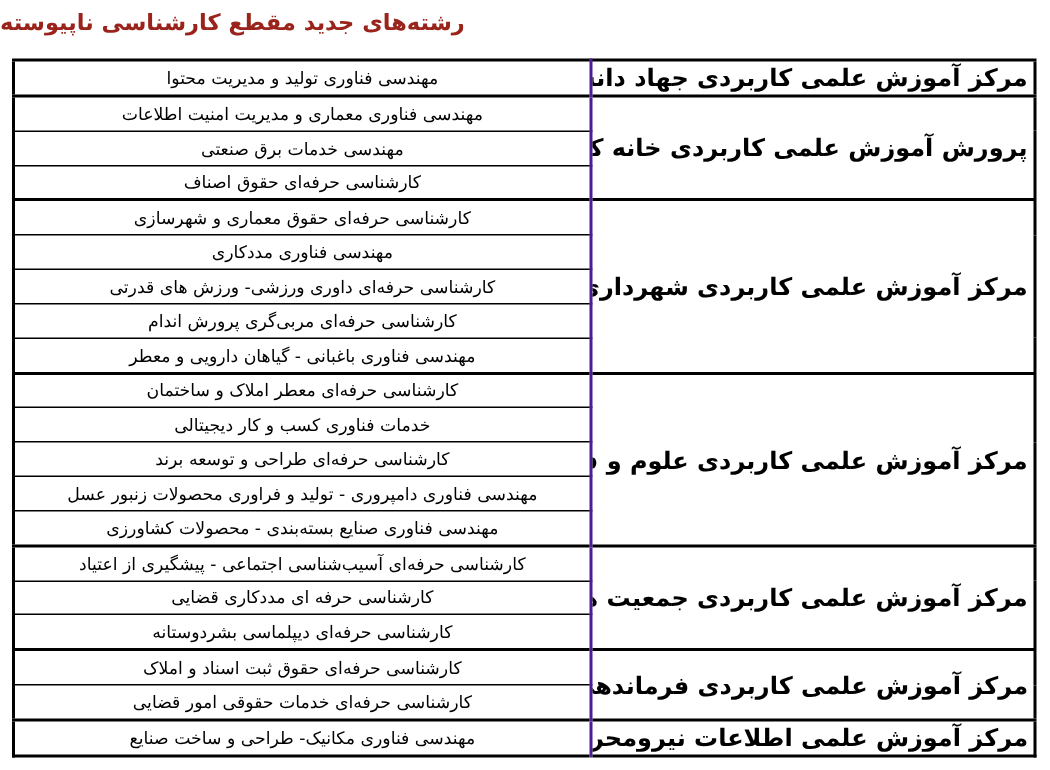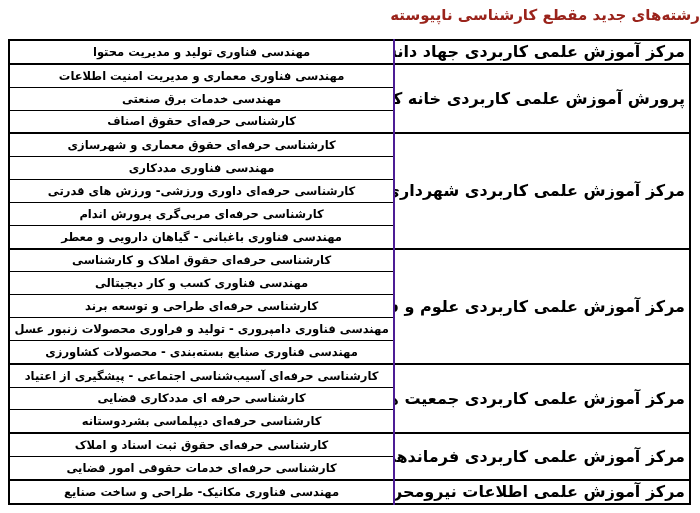--- a/index.html
+++ b/index.html
@@ -12,21 +12,21 @@
     width: 700px;
     height: 513px;
     overflow: hidden;
     font-family: "DejaVu Sans", sans-serif;
   }
   .page-title {
     position: absolute;
     top: 6px;
     left: 0;
     width: 100%;
-    text-align: right;
+    text-align: left;
     direction: rtl;
     font-weight: bold;
     font-size: 15px;
     letter-spacing: 0;
   }
   table.programs {
     position: absolute;
     top: 39px;
     left: 8px;
     width: 683px;
@@ -39,21 +39,20 @@
   table.programs td {
     border: 1px solid #000000;
     text-align: center;
     vertical-align: middle;
     padding: 0 4px;
     color: #000000;
     font-size: 11.5px;
     white-space: nowrap;
     overflow: hidden;
     height: 21px;
-    font-weight: bold;
   }
   table.programs td.center-cell {
     font-weight: bold;
     font-size: 16px;
     border-left: 2px solid #4c1d95; 
   }
   table.programs tr.group-start td {
     border-top: 2px solid #000000;
   }
 </style>
@@ -93,24 +92,24 @@
         <td class="field-cell">کارشناسی حرفه‌ای داوری ورزشی- ورزش های قدرتی</td>
       </tr>
       <tr>
         <td class="field-cell">کارشناسی حرفه‌ای مربی‌گری پرورش اندام</td>
       </tr>
       <tr>
         <td class="field-cell">مهندسی فناوری باغبانی - گیاهان دارویی و معطر</td>
       </tr>
       <tr class="group-start">
         <td rowspan="5" class="center-cell">مرکز آموزش علمی کاربردی علوم و فنون</td>
-        <td class="field-cell">کارشناسی حرفه‌ای حقوق املاک و کارشناسی</td>
+        <td class="field-cell">کارشناسی حرفه‌ای معطر املاک و ساختمان</td>
       </tr>
       <tr>
-        <td class="field-cell">مهندسی فناوری کسب و کار دیجیتالی</td>
+        <td class="field-cell">خدمات فناوری کسب و کار دیجیتالی</td>
       </tr>
       <tr>
         <td class="field-cell">کارشناسی حرفه‌ای طراحی و توسعه برند</td>
       </tr>
       <tr>
         <td class="field-cell">مهندسی فناوری دامپروری - تولید و فراوری محصولات زنبور عسل</td>
       </tr>
       <tr>
         <td class="field-cell">مهندسی فناوری صنایع بسته‌بندی - محصولات کشاورزی</td>
       </tr>

